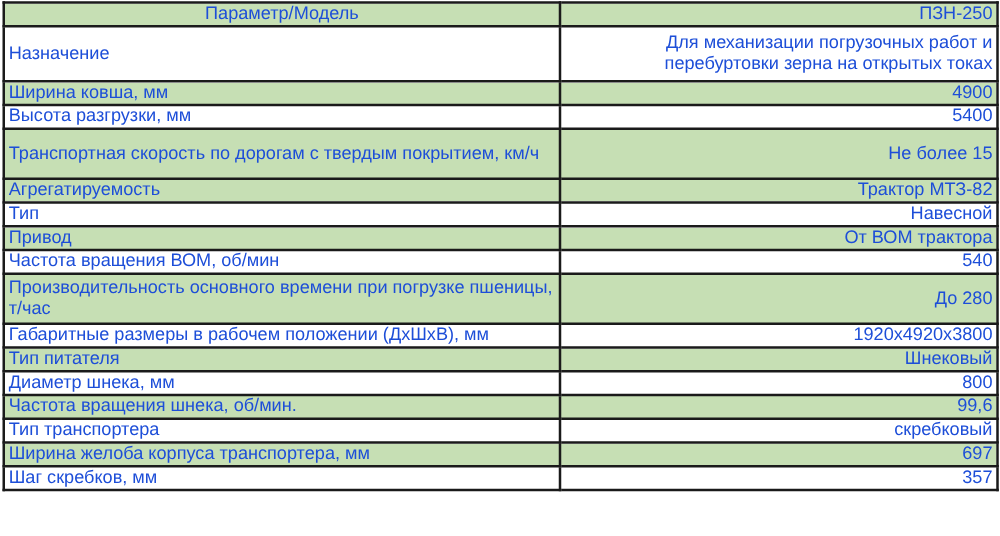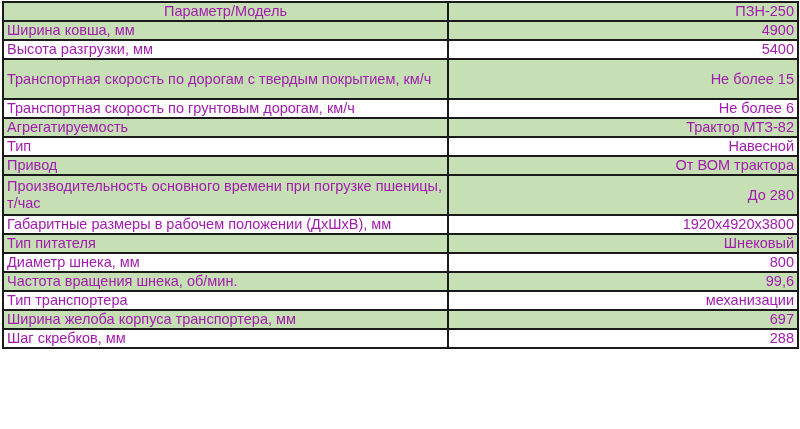--- a/index.html
+++ b/index.html
@@ -4,21 +4,21 @@
 <style>
   html, body { margin: 0; padding: 0; background: #ffffff; }
   body { width: 800px; height: 429px; overflow: hidden; position: relative; }
   table.spec {
     position: absolute; left: 2px; top: 1px;
     width: 795px;
     border-collapse: collapse;
     table-layout: fixed;
     font-family: "Liberation Sans", sans-serif;
     font-size: 14.5px;
-    color: #a21caf;
+    color: #1d4ed8;
   }
   table.spec td, table.spec th {
     border: 2px solid #1a1a1a;
     padding: 0 3px;
     line-height: 17px;
     font-weight: normal;
     vertical-align: middle;
     overflow: hidden;
   }
   col.c1 { width: 445px; }
@@ -37,47 +37,51 @@
 <table class="spec">
   <colgroup>
       <col class="c1">
       <col class="c2">
     </colgroup>
   <tbody>
     <tr class="green h1">
       <th class="head-param">Параметр/Модель</th>
       <th class="val">ПЗН-250</th>
     </tr>
+    <tr class="white h3">
+      <td>Назначение</td>
+      <td class="val">Для механизации погрузочных работ и перебуртовки зерна на открытых токах</td>
+    </tr>
     <tr class="green h1">
       <td>Ширина ковша, мм</td>
       <td class="val">4900</td>
     </tr>
     <tr class="white h1">
       <td>Высота разгрузки, мм</td>
       <td class="val">5400</td>
     </tr>
     <tr class="green h2">
       <td>Транспортная скорость по дорогам с твердым покрытием, км/ч</td>
       <td class="val">Не более 15</td>
     </tr>
-    <tr class="white h1">
-      <td>Транспортная скорость по грунтовым дорогам, км/ч</td>
-      <td class="val">Не более 6</td>
-    </tr>
     <tr class="green h1">
       <td>Агрегатируемость</td>
       <td class="val">Трактор МТЗ-82</td>
     </tr>
     <tr class="white h1">
       <td>Тип</td>
       <td class="val">Навесной</td>
     </tr>
     <tr class="green h1">
       <td>Привод</td>
       <td class="val">От ВОМ трактора</td>
+    </tr>
+    <tr class="white h1">
+      <td>Частота вращения ВОМ, об/мин</td>
+      <td class="val">540</td>
     </tr>
     <tr class="green h2">
       <td>Производительность основного времени при погрузке пшеницы, т/час</td>
       <td class="val">До 280</td>
     </tr>
     <tr class="white h1">
       <td>Габаритные размеры в рабочем положении (ДхШхВ), мм</td>
       <td class="val">1920x4920x3800</td>
     </tr>
     <tr class="green h1">
@@ -87,24 +91,24 @@
     <tr class="white h1">
       <td>Диаметр шнека, мм</td>
       <td class="val">800</td>
     </tr>
     <tr class="green h1">
       <td>Частота вращения шнека, об/мин.</td>
       <td class="val">99,6</td>
     </tr>
     <tr class="white h1">
       <td>Тип транспортера</td>
-      <td class="val">механизации</td>
+      <td class="val">скребковый</td>
     </tr>
     <tr class="green h1">
       <td>Ширина желоба корпуса транспортера, мм</td>
       <td class="val">697</td>
     </tr>
     <tr class="white h1">
       <td>Шаг скребков, мм</td>
-      <td class="val">288</td>
+      <td class="val">357</td>
     </tr>
   </tbody>
 </table>
 
 </body></html>

